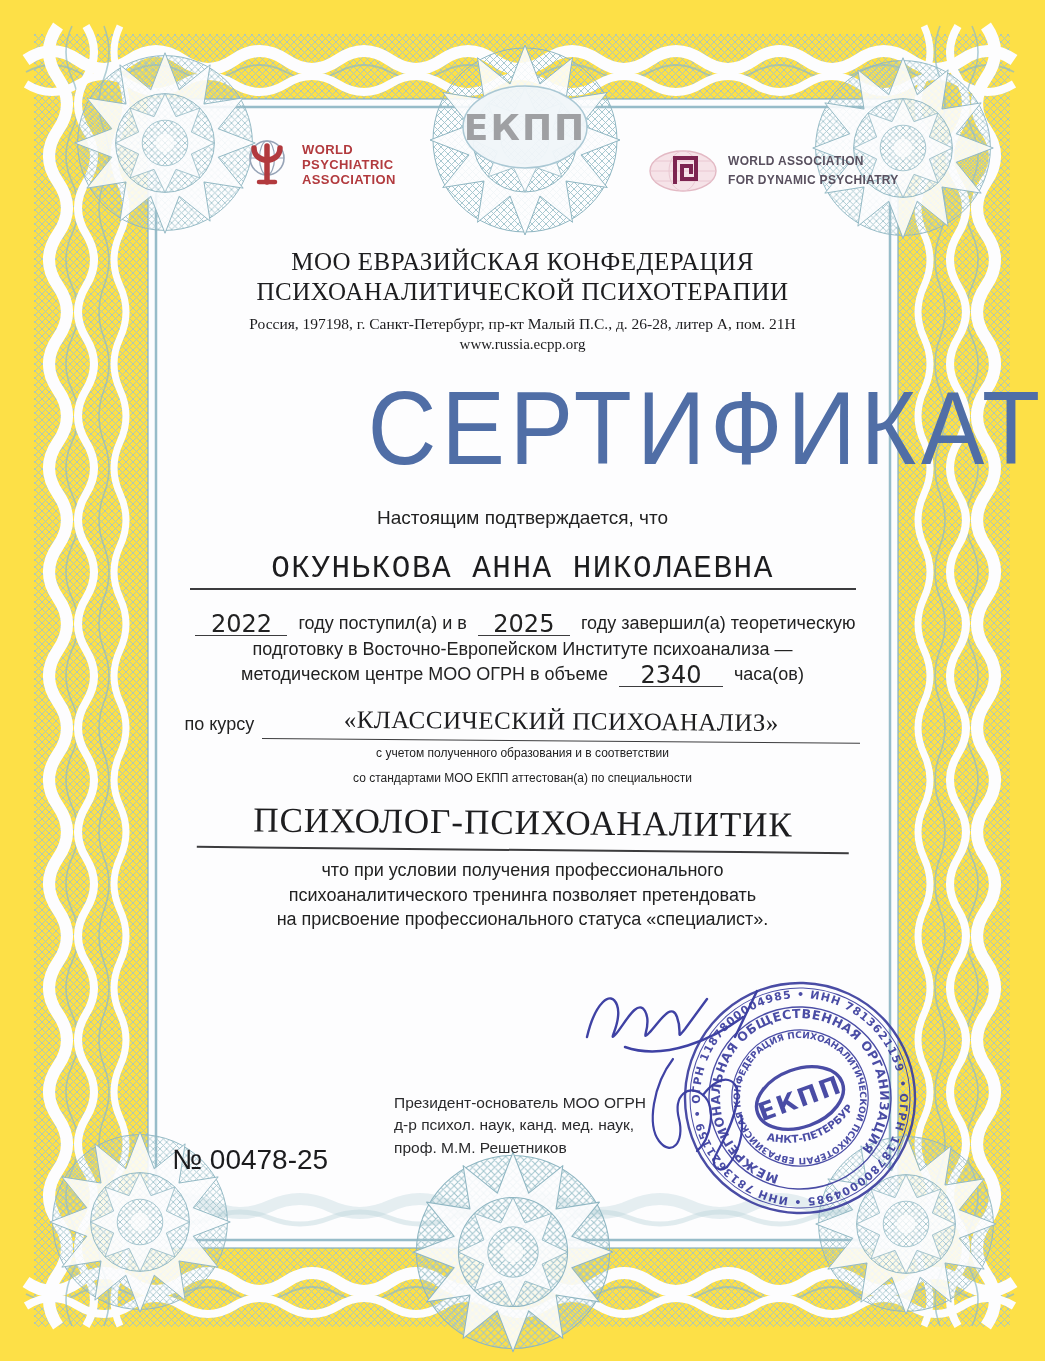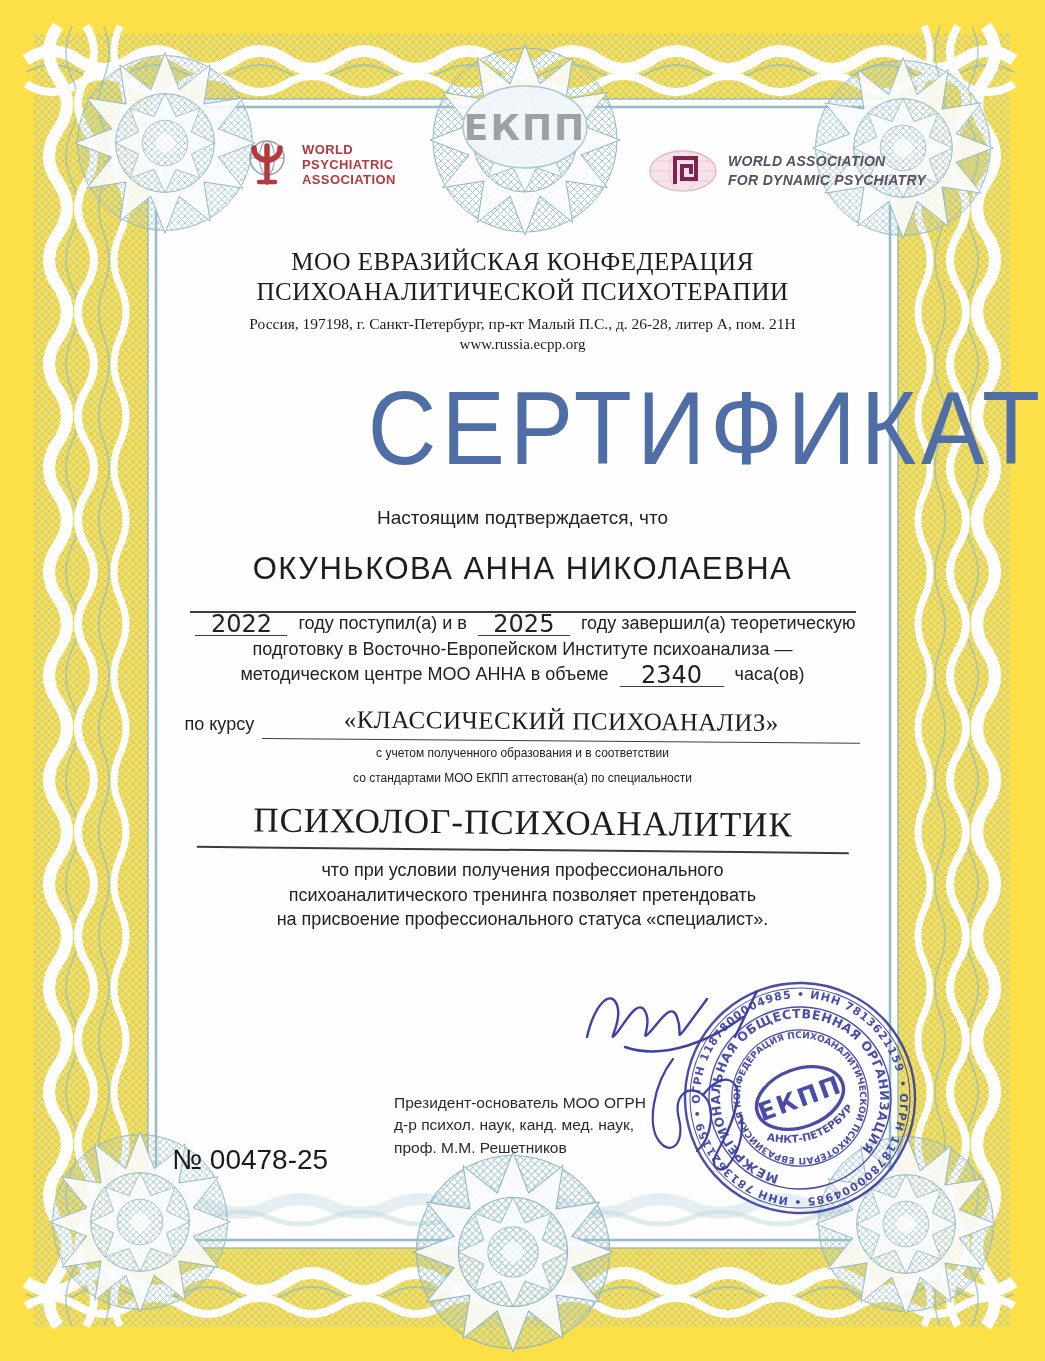--- a/index.html
+++ b/index.html
@@ -4,35 +4,35 @@
 <style>
   html,body{margin:0;padding:0;background:#eceae8;}
   #page{position:relative;width:1045px;height:1361px;margin:0 auto;background:#fde047;overflow:hidden;
         font-family:"Liberation Sans","DejaVu Sans",sans-serif;color:#222;}
   #border-svg,#overlay-svg{position:absolute;left:0;top:0;width:1045px;height:1361px;}
   #overlay-svg{pointer-events:none;z-index:5;}
   .abs{position:absolute;}
   
   .logo{display:flex;align-items:center;gap:10px;z-index:2;}
   .wpa-text{font-size:13px;font-weight:bold;letter-spacing:.4px;line-height:15px;color:#b23a3e;}
-  .wadp-text{font-size:14px;font-weight:bold;letter-spacing:.3px;line-height:19px;color:#59505f;font-style:italic;}
+  .wadp-text{font-size:12px;font-weight:bold;letter-spacing:.3px;line-height:19px;color:#59505f;}
   
   .org{left:0;right:0;top:247px;text-align:center;font-family:"Liberation Serif","DejaVu Serif",serif;color:#1c1c1e;z-index:2;}
   .org-line{font-size:25px;letter-spacing:.5px;line-height:30px;}
   .org-addr{font-size:15.5px;margin-top:8px;}
   .org-site{font-size:15px;margin-top:3px;}
   
   .title-wrap{left:0;right:0;top:368px;text-align:right;z-index:2;}
   .title-wrap span{display:inline-block;font-size:95px;font-weight:400;letter-spacing:5px;
     color:#506ea6;transform:scaleY(1.1);transform-origin:top center;white-space:nowrap;}
   .intro{left:0;right:0;top:507px;text-align:center;font-size:19px;color:#222;z-index:2;}
   
   .name-block{left:50%;top:551px;transform:translateX(-50%);width:666px;text-align:center;
-    font-family:Liberation Sans, sans-serif;font-size:31px;letter-spacing:1.5px;color:#1d1d1f;
-    border-bottom:2px solid #3c3c3e;padding-bottom:24px;z-index:2;}
+    font-family:Liberation Mono, monospace;font-size:31px;letter-spacing:1.5px;color:#1d1d1f;
+    border-bottom:2px solid #3c3c3e;padding-bottom:2px;z-index:2;}
   
   .main-lines{left:50%;top:611px;transform:translateX(-50%);width:700px;text-align:center;
     font-size:18px;line-height:25.5px;color:#222;z-index:2;}
   .fill{display:inline-block;min-width:92px;border-bottom:1.8px solid #3c3c3e;
     font-family:"DejaVu Sans",sans-serif;font-size:24px;line-height:22px;vertical-align:-3px;margin:0 6px;}
   .course-row{left:50%;top:705px;transform:translateX(-50%);width:676px;display:flex;align-items:flex-end;z-index:2;}
   .course-label{font-size:18px;padding-bottom:4px;white-space:nowrap;}
   .course-line{flex:1;margin-left:8px;border-bottom:1.6px solid #3c3c3e;text-align:center;
     font-family:"Liberation Serif","DejaVu Serif",serif;font-size:25px;letter-spacing:.5px;color:#1d1d1f;
     padding-bottom:5px;transform:rotate(.45deg);transform-origin:left bottom;}
@@ -156,21 +156,21 @@
 
   <div class="abs main-lines">
     <div>
       <span class="fill">2022</span>
       <span>году поступил(а) и в</span>
       <span class="fill">2025</span>
       <span>году завершил(а) теоретическую</span>
     </div>
     <div>подготовку в Восточно-Европейском Институте психоанализа —</div>
     <div>
-      <span>методическом центре МОО АННА в объеме</span>
+      <span>методическом центре МОО ОГРН в объеме</span>
       <span class="fill" style="min-width:104px">2340</span>
       <span>часа(ов)</span>
     </div>
   </div>
 
   <div class="abs course-row">
     <span class="course-label">по курсу</span>
     <span class="course-line">«КЛАССИЧЕСКИЙ ПСИХОАНАЛИЗ»</span>
   </div>
 

